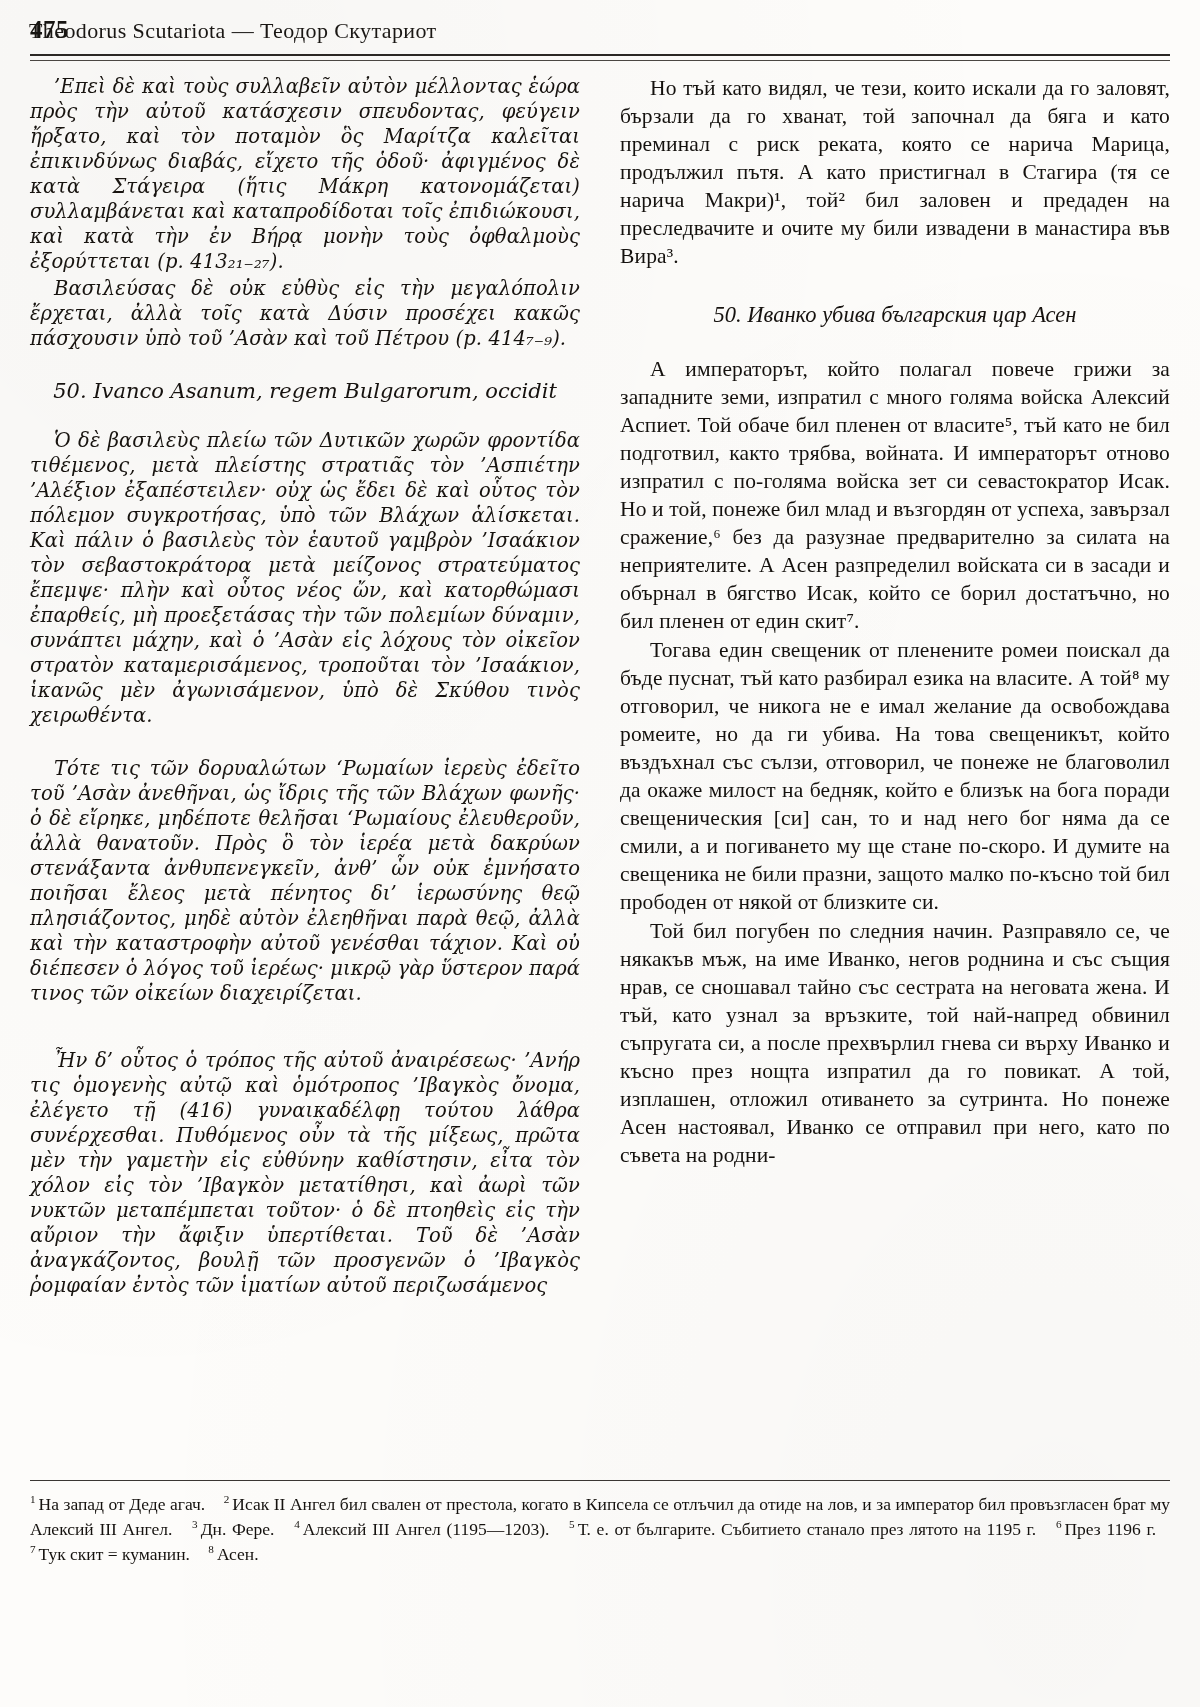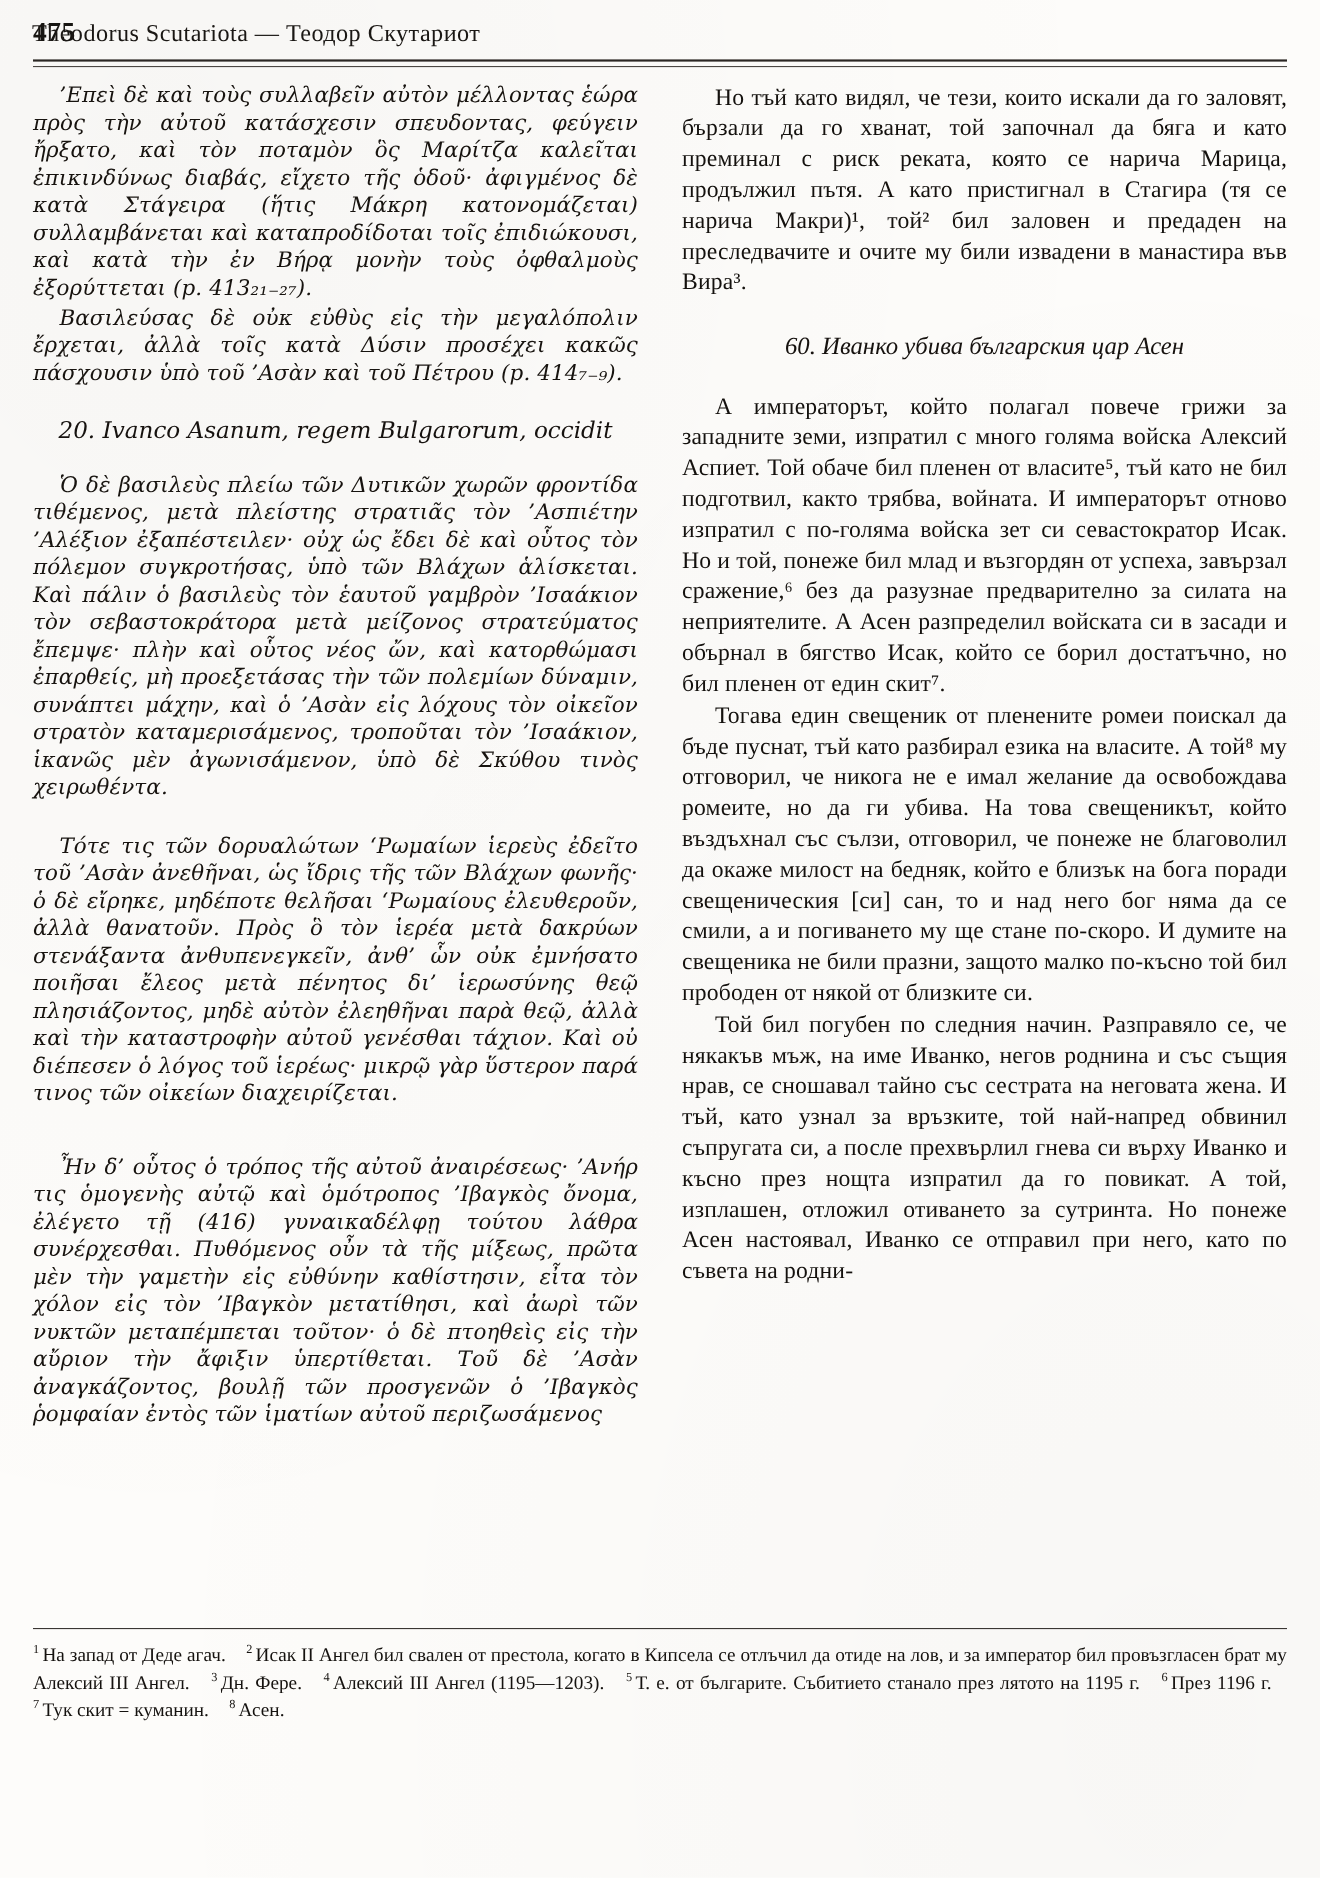--- a/index.html
+++ b/index.html
@@ -156,31 +156,31 @@
     <div class="running-title">Theodorus Scutariota — Теодор Скутариот</div>
   </div>
   <div class="rule"></div>
   <div class="rule thin" style="top:60px;"></div>
 
   <div class="columns">
 
     <div class="col greek">
       <p class="indent">’Επεὶ δὲ καὶ τοὺς συλλαβεῖν αὐτὸν μέλλοντας ἑώρα πρὸς τὴν αὐτοῦ κατάσχεσιν σπευδοντας, φεύγειν ἤρξατο, καὶ τὸν ποταμὸν ὃς Μαρίτζα καλεῖται ἐπικινδύνως διαβάς, εἴχετο τῆς ὁδοῦ· ἀφιγμένος δὲ κατὰ Στάγειρα (ἥτις Μάκρη κατονομάζεται) συλλαμβάνεται καὶ καταπροδίδοται τοῖς ἐπιδιώκουσι, καὶ κατὰ τὴν ἐν Βήρᾳ μονὴν τοὺς ὀφθαλμοὺς ἐξορύττεται (p. 413₂₁₋₂₇).</p>
       <p class="indent">Βασιλεύσας δὲ οὐκ εὐθὺς εἰς τὴν μεγαλόπολιν ἔρχεται, ἀλλὰ τοῖς κατὰ Δύσιν προσέχει κακῶς πάσχουσιν ὑπὸ τοῦ ’Ασὰν καὶ τοῦ Πέτρου (p. 414₇₋₉).</p>
-      <div class="section-head">20. Ivanco Asanum, regem Bulgarorum, occidit</div>
+      <div class="section-head">50. Ivanco Asanum, regem Bulgarorum, occidit</div>
       <p class="indent">Ὁ δὲ βασιλεὺς πλείω τῶν Δυτικῶν χωρῶν φροντίδα τιθέμενος, μετὰ πλείστης στρατιᾶς τὸν ’Ασπιέτην ’Αλέξιον ἐξαπέστειλεν· οὐχ ὡς ἔδει δὲ καὶ οὗτος τὸν πόλεμον συγκροτήσας, ὑπὸ τῶν Βλάχων ἁλίσκεται. Καὶ πάλιν ὁ βασιλεὺς τὸν ἑαυτοῦ γαμβρὸν ’Ισαάκιον τὸν σεβαστοκράτορα μετὰ μείζονος στρατεύματος ἔπεμψε· πλὴν καὶ οὗτος νέος ὤν, καὶ κατορθώμασι ἐπαρθείς, μὴ προεξετάσας τὴν τῶν πολεμίων δύναμιν, συνάπτει μάχην, καὶ ὁ ’Ασὰν εἰς λόχους τὸν οἰκεῖον στρατὸν καταμερισάμενος, τροποῦται τὸν ’Ισαάκιον, ἱκανῶς μὲν ἀγωνισάμενον, ὑπὸ δὲ Σκύθου τινὸς χειρωθέντα.</p>
       <div class="spacer-md"></div>
       <p class="indent">Τότε τις τῶν δορυαλώτων ‘Ρωμαίων ἱερεὺς ἐδεῖτο τοῦ ’Ασὰν ἀνεθῆναι, ὡς ἴδρις τῆς τῶν Βλάχων φωνῆς· ὁ δὲ εἴρηκε, μηδέποτε θελῆσαι ‘Ρωμαίους ἐλευθεροῦν, ἀλλὰ θανατοῦν. Πρὸς ὃ τὸν ἱερέα μετὰ δακρύων στενάξαντα ἀνθυπενεγκεῖν, ἀνθ’ ὧν οὐκ ἐμνήσατο ποιῆσαι ἔλεος μετὰ πένητος δι’ ἱερωσύνης θεῷ πλησιάζοντος, μηδὲ αὐτὸν ἐλεηθῆναι παρὰ θεῷ, ἀλλὰ καὶ τὴν καταστροφὴν αὐτοῦ γενέσθαι τάχιον. Καὶ οὐ διέπεσεν ὁ λόγος τοῦ ἱερέως· μικρῷ γὰρ ὕστερον παρά τινος τῶν οἰκείων διαχειρίζεται.</p>
       <div class="spacer-lg"></div>
       <p class="indent">Ἦν δ’ οὗτος ὁ τρόπος τῆς αὐτοῦ ἀναιρέσεως· ’Ανήρ τις ὁμογενὴς αὐτῷ καὶ ὁμότροπος ’Ιβαγκὸς ὄνομα, ἐλέγετο τῇ (416) γυναικαδέλφῃ τούτου λάθρα συνέρχεσθαι. Πυθόμενος οὖν τὰ τῆς μίξεως, πρῶτα μὲν τὴν γαμετὴν εἰς εὐθύνην καθίστησιν, εἶτα τὸν χόλον εἰς τὸν ’Ιβαγκὸν μετατίθησι, καὶ ἀωρὶ τῶν νυκτῶν μεταπέμπεται τοῦτον· ὁ δὲ πτοηθεὶς εἰς τὴν αὔριον τὴν ἄφιξιν ὑπερτίθεται. Τοῦ δὲ ’Ασὰν ἀναγκάζοντος, βουλῇ τῶν προσγενῶν ὁ ’Ιβαγκὸς ῥομφαίαν ἐντὸς τῶν ἱματίων αὐτοῦ περιζωσάμενος</p>
     </div>
 
     <div class="col bg">
       <p class="indent">Но тъй като видял, че тези, които искали да го заловят, бързали да го хванат, той започнал да бяга и като преминал с риск реката, която се нарича Марица, продължил пътя. А като пристигнал в Стагира (тя се нарича Макри)¹, той² бил заловен и предаден на преследвачите и очите му били извадени в манастира във Вира³.</p>
-      <div class="section-head bg-head">60. Иванко убива българския цар Асен</div>
+      <div class="section-head bg-head">50. Иванко убива българския цар Асен</div>
       <p class="indent">А императорът, който полагал повече грижи за западните земи, изпратил с много голяма войска Алексий Аспиет. Той обаче бил пленен от власите⁵, тъй като не бил подготвил, както трябва, войната. И императорът отново изпратил с по-голяма войска зет си севастократор Исак. Но и той, понеже бил млад и възгордян от успеха, завързал сражение,⁶ без да разузнае предварително за силата на неприятелите. А Асен разпределил войската си в засади и обърнал в бягство Исак, който се борил достатъчно, но бил пленен от един скит⁷.</p>
       <p class="indent">Тогава един свещеник от пленените ромеи поискал да бъде пуснат, тъй като разбирал езика на власите. А той⁸ му отговорил, че никога не е имал желание да освобождава ромеите, но да ги убива. На това свещеникът, който въздъхнал със сълзи, отговорил, че понеже не благоволил да окаже милост на бедняк, който е близък на бога поради свещеническия [си] сан, то и над него бог няма да се смили, а и погиването му ще стане по-скоро. И думите на свещеника не били празни, защото малко по-късно той бил прободен от някой от близките си.</p>
       <p class="indent">Той бил погубен по следния начин. Разправяло се, че някакъв мъж, на име Иванко, негов роднина и със същия нрав, се сношавал тайно със сестрата на неговата жена. И тъй, като узнал за връзките, той най-напред обвинил съпругата си, а после прехвърлил гнева си върху Иванко и късно през нощта изпратил да го повикат. А той, изплашен, отложил отиването за сутринта. Но понеже Асен настоявал, Иванко се отправил при него, като по съвета на родни-</p>
     </div>
 
   </div>
 
   <div class="footrule"></div>
 
   <div class="footnotes">

